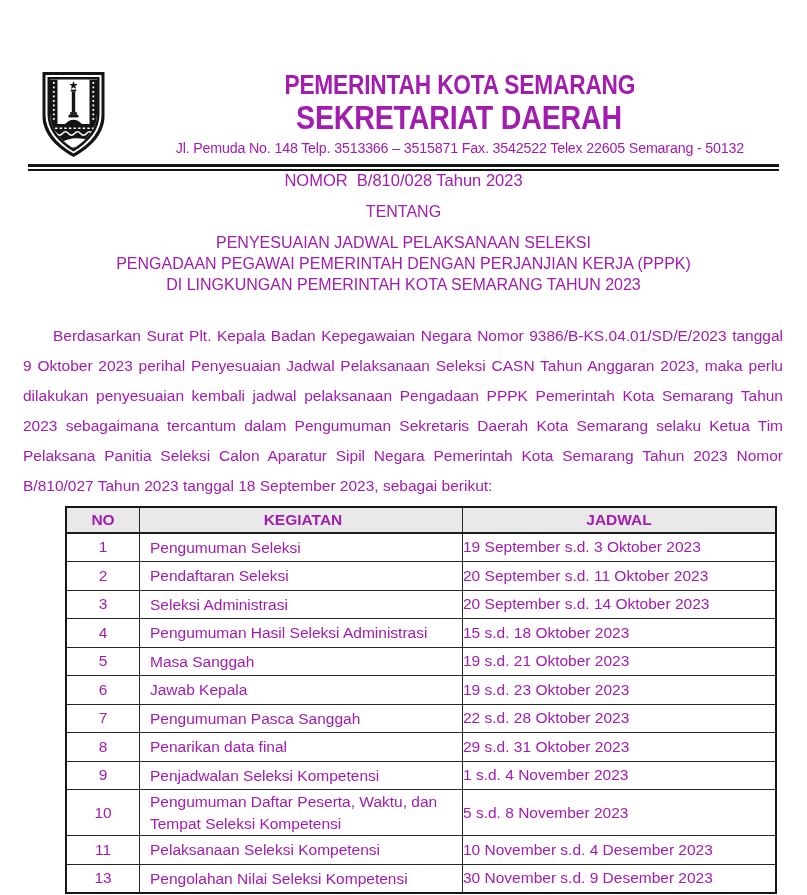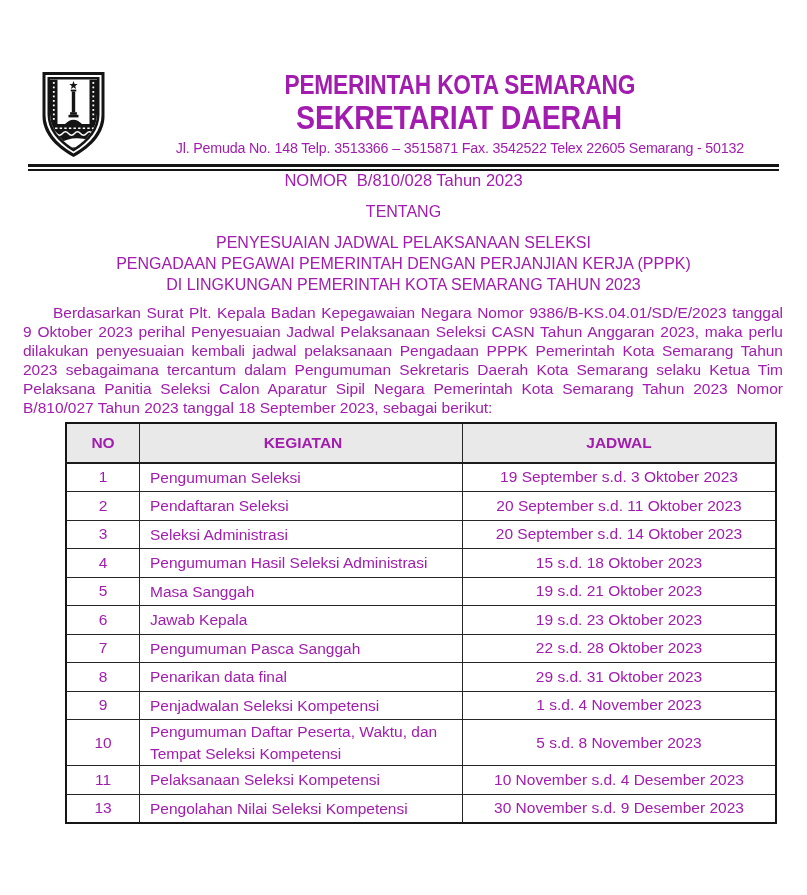--- a/index.html
+++ b/index.html
@@ -32,48 +32,48 @@
 
   
   .title-block { text-align:center; }
   .doc-title   { margin-top:15px; font-size:19px; font-weight:bold; letter-spacing:0.2px; }
   .doc-number  { font-size:16.5px; white-space:pre-wrap; }
   .doc-about   { margin-top:13px; font-size:16px; }
   .doc-subject { margin-top:11px; font-size:16px; line-height:21px; }
 
   
   .body-par {
-    margin:8px 24px 0 23px;
+    margin:26px 24px 0 23px;
     text-align:justify;
     text-indent:30px;
     font-size:15.5px;
-    line-height:19px;
+    line-height:30px;
   }
 
   
   table.sched {
     margin:5px 0 0 65px;
     width:690px;
     border-collapse:collapse;
     table-layout:fixed;
     border:2.5px solid #161616;
   }
   .sched th, .sched td { border:1.8px solid #262626; font-size:15.5px; }
   .sched th {
     background:#e9e9e9;
     font-weight:bold;
     text-align:center;
     height:19px;
-    padding:8px 0;
+    padding:1px 0;
     border-bottom:2.2px solid #1c1c1c;
   }
   .sched td { height:25.5px; vertical-align:middle; padding:1px 0; }
   .c-no  { width:72px;  text-align:center; }
   .c-keg { width:306px; text-align:left; padding-left:10px !important; padding-right:6px !important; line-height:21.5px; }
-  .c-jad { width:312px; text-align:center; }
+  .c-jad { width:312px; text-align:left; }
 </style>
 </head>
 <body>
 
 <div class="page">
 
   <header class="letterhead">
     <div class="logo">
       <svg viewBox="0 0 66 89" xmlns="http://www.w3.org/2000/svg" aria-hidden="true">
         <path d="M2 2 H64 V46 C64 62 53 76 33 87 C13 76 2 62 2 46 Z" fill="#141414"></path>

